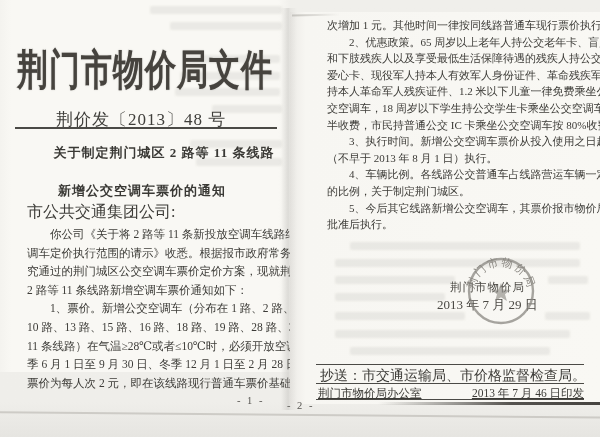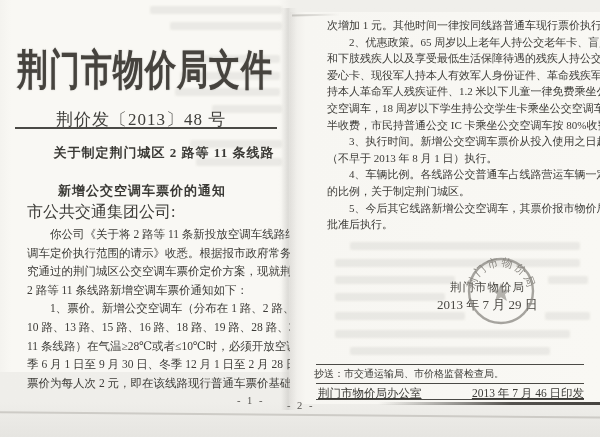--- a/index.html
+++ b/index.html
@@ -44,21 +44,21 @@
   
   .body2{position:absolute;left:37px;top:6px;width:262px;}
   .body2 .ln{height:16.6px;font-size:11px;white-space:nowrap;color:#3c3b37;}
   .sig-agency{position:absolute;left:160px;top:268px;font-size:11.5px;color:#4a4843;
     letter-spacing:1px;white-space:nowrap;}
   .sig-date{position:absolute;left:147px;top:284px;font-size:13px;color:#4a4843;
     white-space:nowrap;}
   .stamp{position:absolute;left:173px;top:241px;width:76px;height:76px;opacity:0.88;}
   .footer-line{position:absolute;left:26px;width:268px;height:1.2px;background:#4b4a46;}
   .fl1{top:352px;} .fl2{top:371px;} .fl3{top:387px;}
-  .cc-line{position:absolute;left:24px;top:355px;font-size:10px;white-space:nowrap;color:#3c3b37;}
+  .cc-line{position:absolute;left:30px;top:355px;font-size:14px;white-space:nowrap;color:#3c3b37;}
   .office-line{position:absolute;left:28px;top:373.5px;width:266px;display:flex;
     justify-content:space-between;font-size:11.5px;white-space:nowrap;color:#3c3b37;text-decoration:underline;}
   .pn2{left:-3px;top:388px;}
 </style>
 </head>
 <body>
 
 <div class="scan">
 
   <div class="page page-left">

